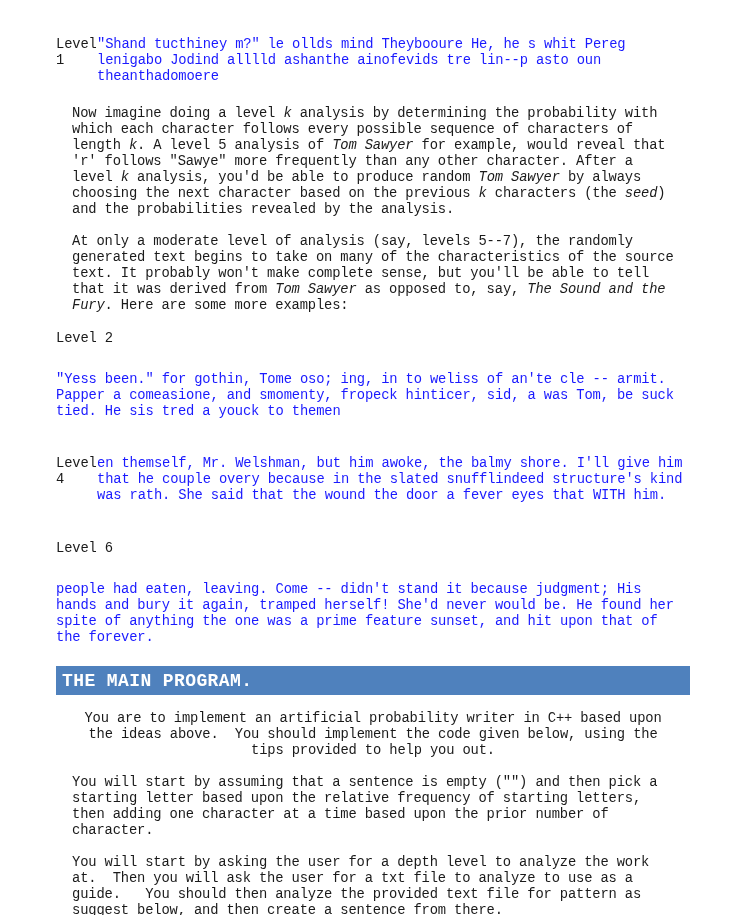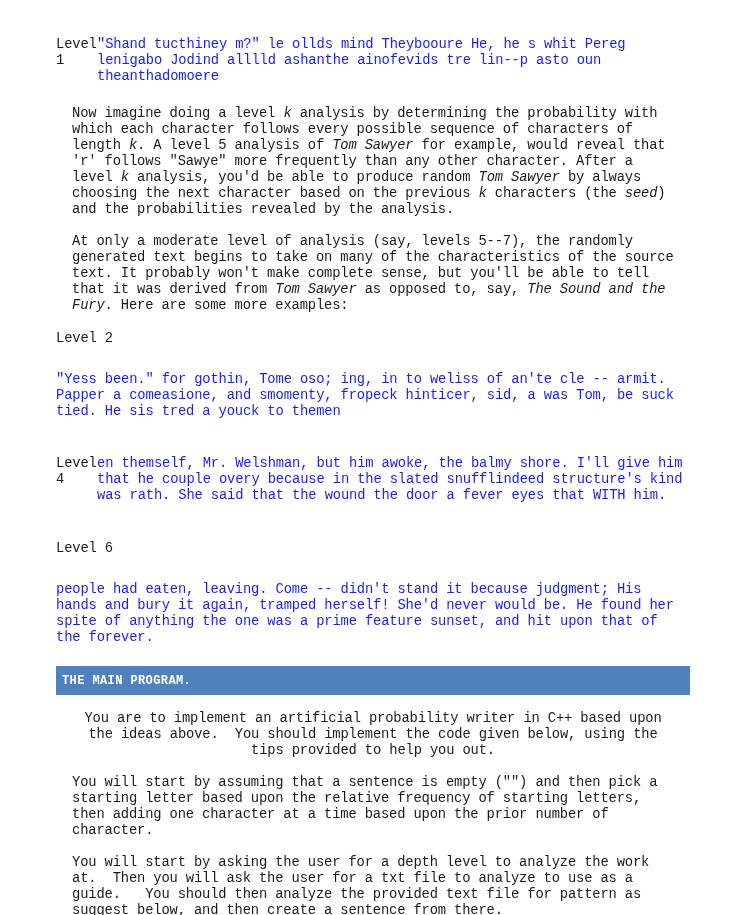--- a/index.html
+++ b/index.html
@@ -26,21 +26,21 @@
   .level1 { margin-bottom:21px; }
   .example2 { margin-bottom:36px;flex-direction:column; }
   .example4 { margin-bottom:37px; }
   .example6 { margin-bottom:20px;flex-direction:column; }
   .section-bar {
     height:29px;
     margin-bottom:15px;
     background:#4f81bd;
     color:#ffffff;
     font-weight:bold;
-    font-size:12px;
+    font-size:18px;
     letter-spacing:0.4px;
     display:flex;
     align-items:center;
     padding-left:6px;
   }
   .mp1 { margin-bottom:9px;text-align:center; }
   .mp2 { margin-bottom:4px; }
   .mp3 { margin-bottom:12px; }
   .mp4 { margin-bottom:7px; }
   .bullet-row { display:flex; margin:0; }

